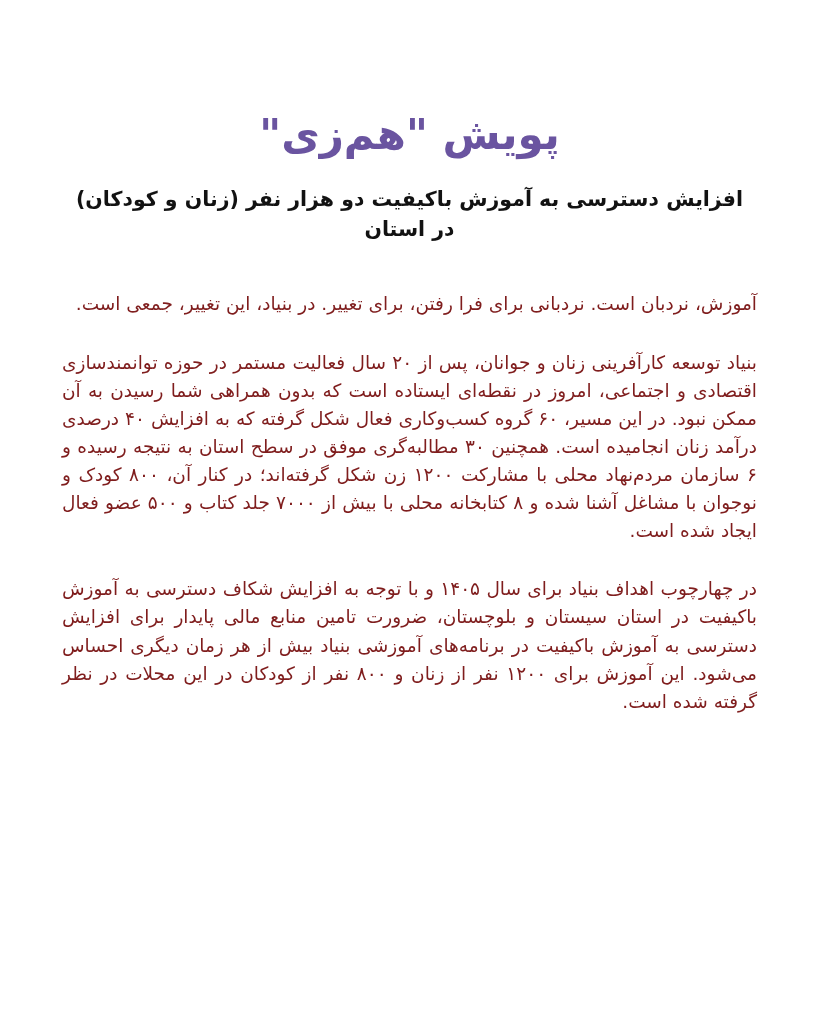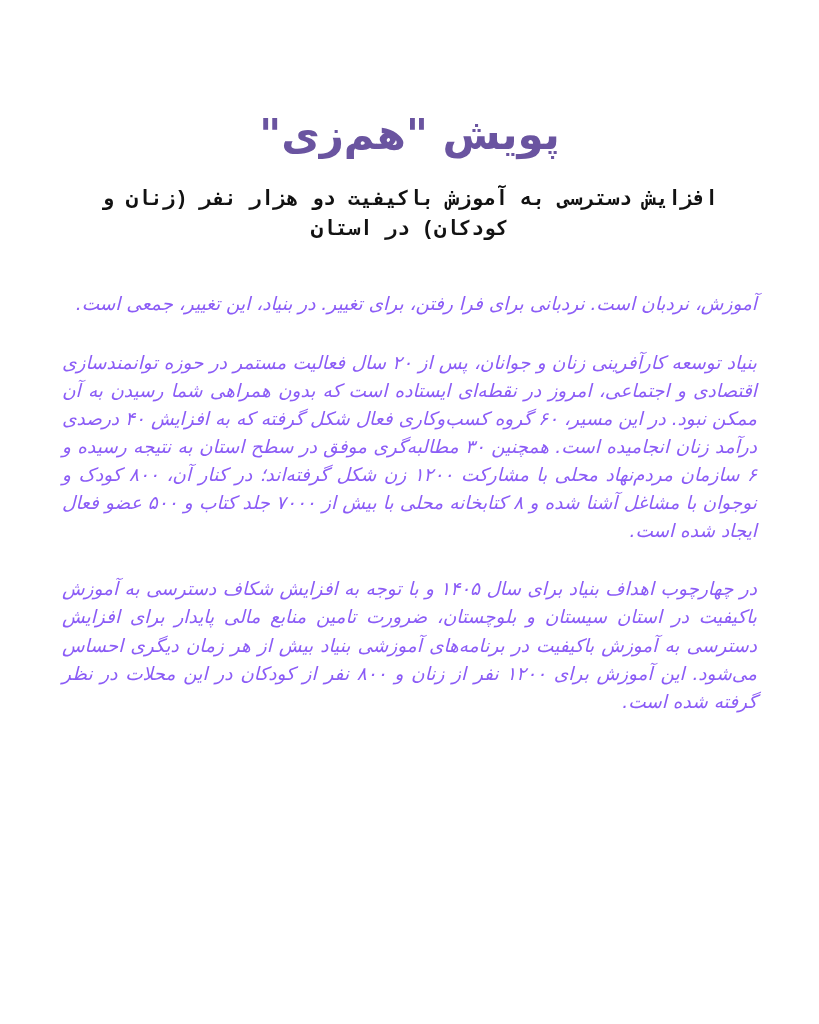--- a/index.html
+++ b/index.html
@@ -28,33 +28,31 @@
     color: #6a54a0;
     letter-spacing: 0;
   }
   .subtitle {
     margin: 0 0 46px 0;
     text-align: center;
     font-size: 20.5px;
     font-weight: bold;
     color: #121212;
     line-height: 1.45;
-    font-family: Liberation Mono, monospace;
   }
   .subtitle-line {
     display: block;
   }
   .para {
     margin: 0 0 30px 0;
     font-size: 18.5px;
     line-height: 1.52;
-    color: #8b5cf6;
+    color: #7f1d1d;
     text-align: justify;
     text-justify: inter-word;
-    font-style: italic;
   }
 </style>
 </head>
 <body>
 
 <div class="page">
 
   <h1 class="title">پویش "هم‌زی"</h1>
 
   <h2 class="subtitle">

